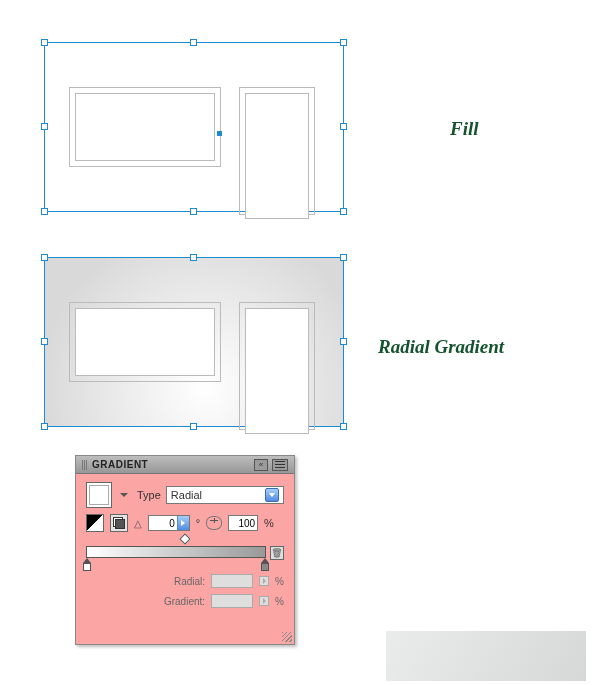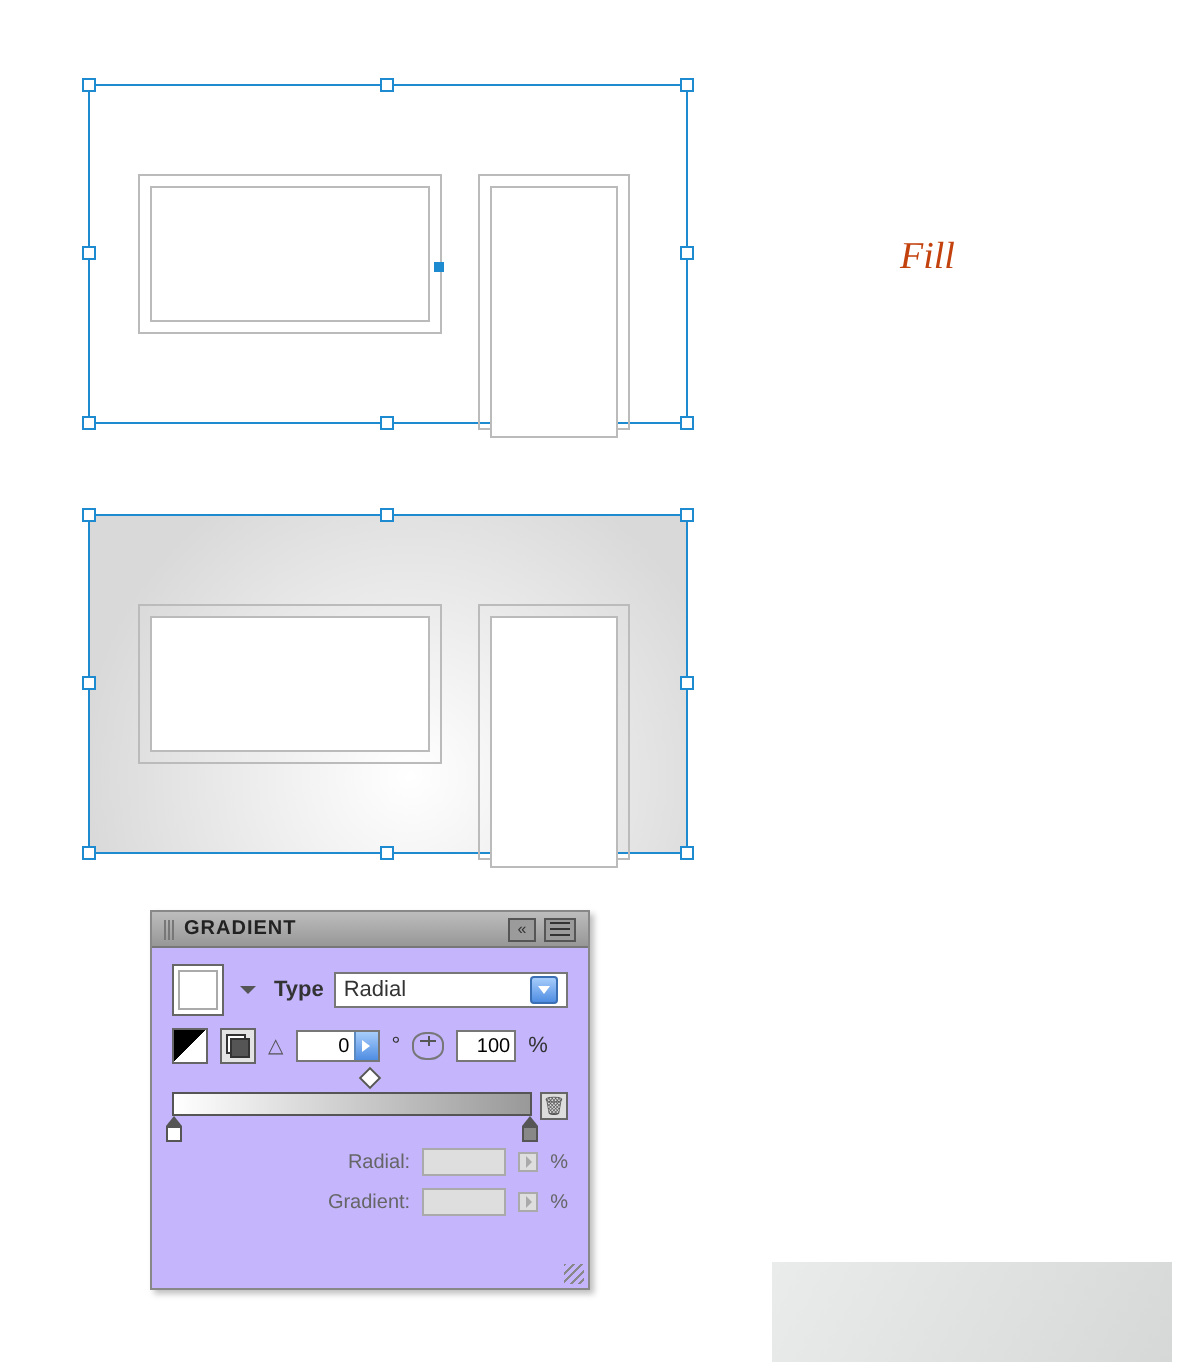--- a/index.html
+++ b/index.html
@@ -10,24 +10,24 @@
   
   .sel-box { position: absolute; border: 1px solid #1e8bd0; background: #fff; }
   .sel-box.grad { background: radial-gradient(circle at 160px 130px, #ffffff 0%, #d9d9d9 80%); }
   .sel-handle { position: absolute; width: 7px; height: 7px; background: #fff; border: 1px solid #1e8bd0; }
 
   .innerpanel { position:absolute; background:#fff; border:1.5px solid #bbb; }
   .innerpanel2 { position:absolute; background:#fff; border:1.5px solid #bbb; }
   .frame-outer { position:absolute; border:1.5px solid #bbb; background:transparent; }
   .anchor-dot { position:absolute; width:5px; height:5px; background:#1e8bd0; }
 
-  .label { position:absolute; font-family: Georgia, 'Times New Roman', serif; font-style: italic; font-weight: 400; color:#c2410c; font-size:19px; }
+  .label { position:absolute; font-family: Georgia, 'Times New Roman', serif; font-style: italic; font-weight: 700; color:#14532d; font-size:19px; }
 
   
-  .panel { position:absolute; width:220px; background:#c4b5fd; border:1px solid #888; font-size:11px; color:#333; box-shadow:2px 2px 3px rgba(0,0,0,0.25); }
+  .panel { position:absolute; width:220px; background:#fca5a5; border:1px solid #888; font-size:11px; color:#333; box-shadow:2px 2px 3px rgba(0,0,0,0.25); }
   .panel-header { background: linear-gradient(#bdbdbd,#979797); height:18px; display:flex; align-items:center; padding:0 6px; border-bottom:1px solid #777; gap:4px;}
   .panel-header .stripes { width:6px; height:10px; background: repeating-linear-gradient(90deg,#777 0,#777 1px,transparent 1px,transparent 2px); }
   .panel-header .title { font-weight:bold; font-size:10px; letter-spacing:0.5px; color:#222;}
   .panel-header .collapse { margin-left:auto; width:14px; height:12px; background:#9b9b9b; border:1px solid #555; font-size:8px; line-height:10px; text-align:center; color:#333; }
   .panel-header .menu { width:16px; height:12px; background:#9b9b9b; border:1px solid #555; display:flex; flex-direction:column; justify-content:space-evenly; padding:1px 2px; gap:1px;}
   .panel-header .menu div { height:1px; background:#333; }
   .panel-body { padding:8px 10px 10px 10px; }
   .swatch-box { width:26px; height:26px; border:1px solid #666; box-shadow: inset 0 0 0 2px #fff, inset 0 0 0 3px #aaa; background:#fff; float:left;}
   .dd-tri { width:0; height:0; border-left:4px solid transparent; border-right:4px solid transparent; border-top:4px solid #555; align-self:center; margin-left:3px;}
   .row { display:flex; align-items:center; gap:5px; margin-bottom:6px;}
@@ -98,38 +98,39 @@
     <div class="sel-handle" style="right:-4px; bottom:-4px;"></div>
     <div class="sel-handle" style="left:50%; top:-4px; margin-left:-4px;"></div>
     <div class="sel-handle" style="left:50%; bottom:-4px; margin-left:-4px;"></div>
     <div class="sel-handle" style="left:-4px; top:50%; margin-top:-4px;"></div>
     <div class="sel-handle" style="right:-4px; top:50%; margin-top:-4px;"></div>
     <div class="frame-outer" style="left:24px; top:44px; width:152px; height:80px;"></div>
     <div class="innerpanel" style="left:30px; top:50px; width:140px; height:68px;"></div>
     <div class="frame-outer" style="left:194px; top:44px; width:76px; height:128px;"></div>
     <div class="innerpanel2" style="left:200px; top:50px; width:64px; height:126px;"></div>
   </div>
+  <div class="label" style="left:378px; top:336px;">Radial Gradient</div>
 
   <div class="panel" style="left:75px; top:455px; height:190px;">
     <div class="panel-header">
       <span class="stripes"></span>
       <span class="title">GRADIENT</span>
       <span class="collapse">«</span>
       <span class="menu">
           <div></div>
           <div></div>
           <div></div>
         </span>
     </div>
     <div class="panel-body">
 
       <div class="row">
         <div class="swatch-box"></div>
         <span class="dd-tri"></span>
-        <span style="margin-left:4px;font-weight:bold;">Type</span>
+        <span style="margin-left:4px;">Type</span>
         <div class="type-dd">
           <span>Radial</span>
           <span class="toggle"></span>
         </div>
       </div>
 
       <div class="row" style="clear:both; gap:6px;">
         <div class="small-icon reverse"></div>
         <div class="small-icon swap"></div>
         <span class="tri-glyph">△</span>

